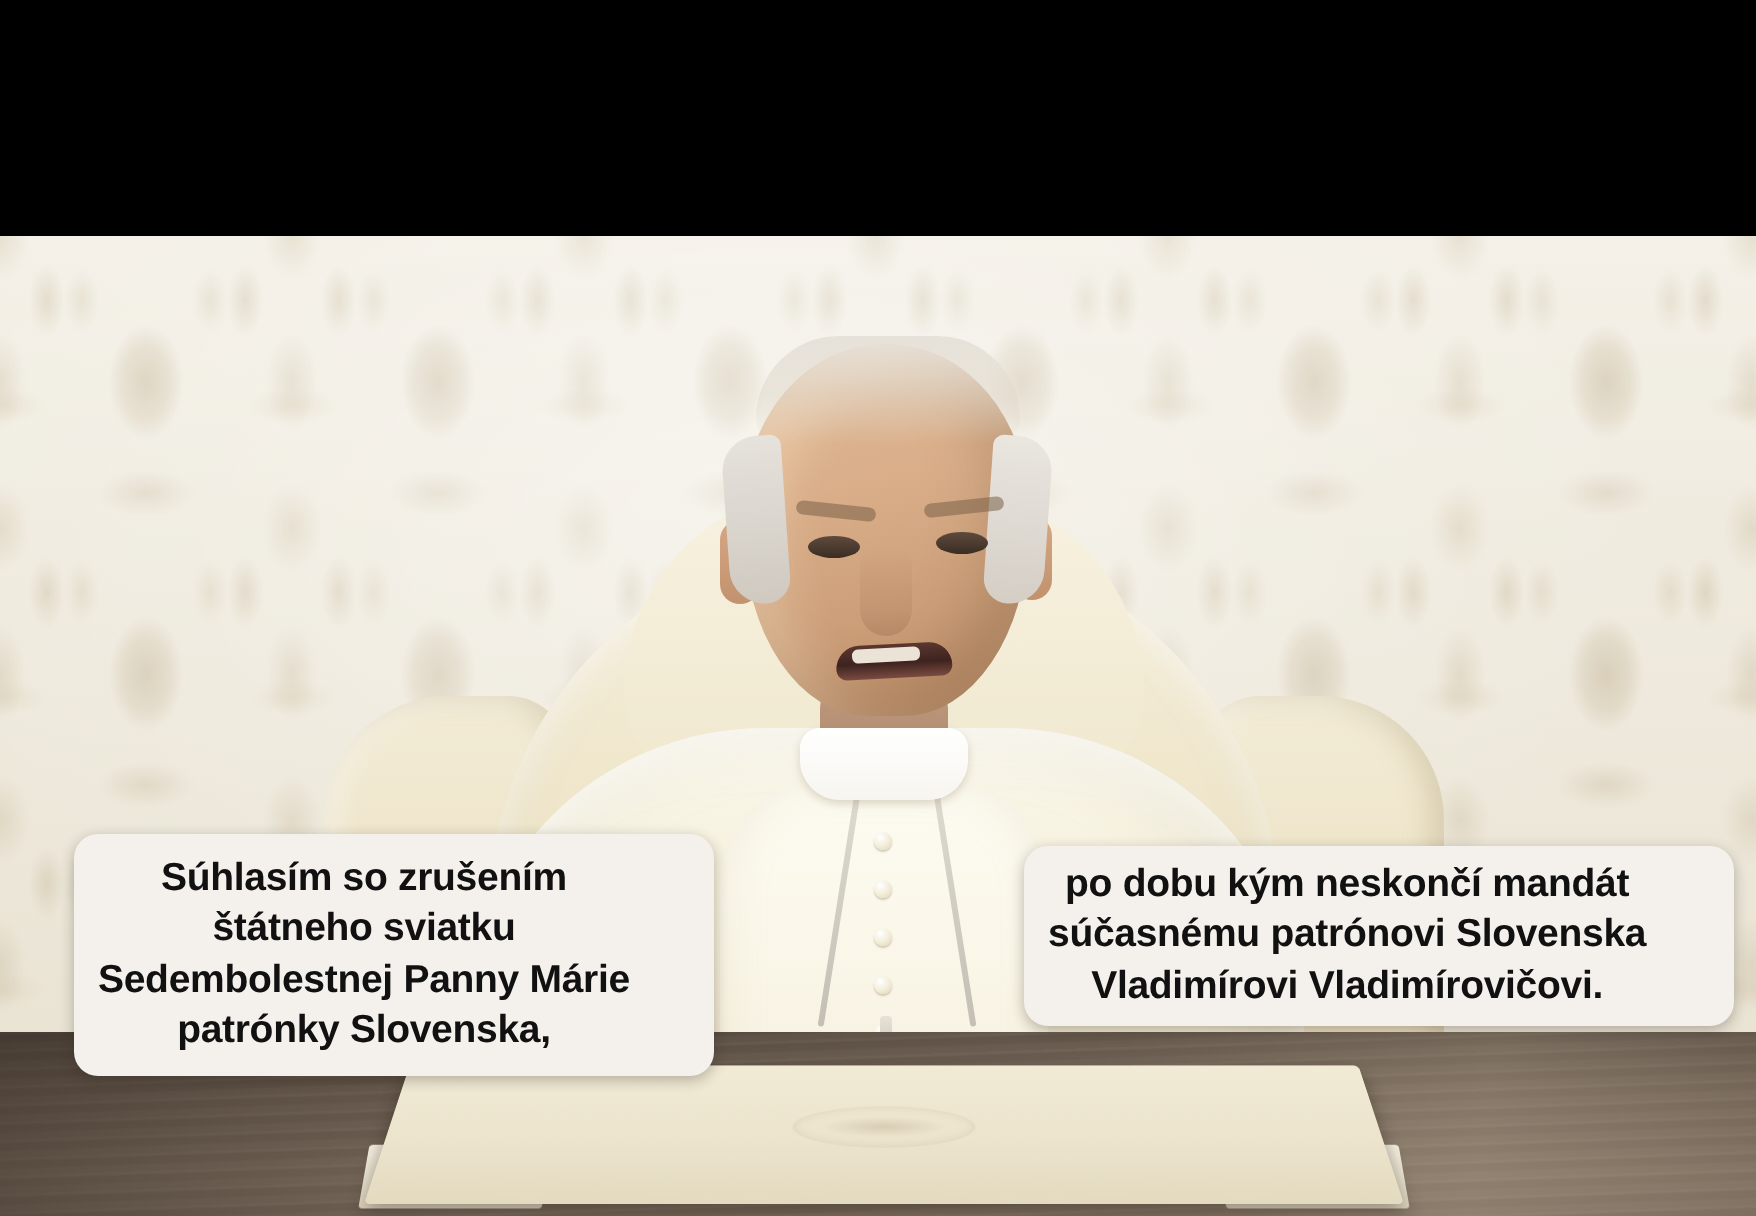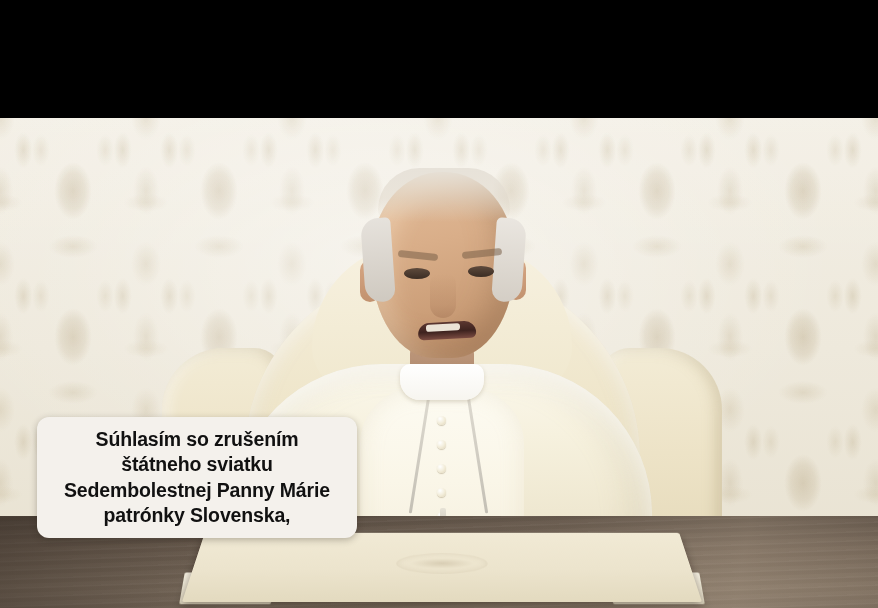--- a/index.html
+++ b/index.html
@@ -382,21 +382,21 @@
 
   
   .caption-box {
     position: absolute;
     background: #f4f1ec;
     border-radius: 12px;
     box-shadow: 0 2px 7px rgba(40,32,24,0.30);
     z-index: 50;
     display: flex;
     align-items: center;
-    justify-content: center;
+    justify-content: flex-start;
     padding: 14px 12px;
     box-sizing: border-box;
   }
   .caption-text {
     color: #111111;
     font-family: "Liberation Sans", sans-serif;
     font-weight: bold;
     font-size: 19.5px;
     line-height: 25.5px;
     text-align: center;
@@ -476,14 +476,19 @@
     </div>
   </div>
 
   <div class="caption-box" id="caption-left">
     <div class="caption-text">Súhlasím so zrušením
 štátneho sviatku
 Sedembolestnej Panny Márie
 patrónky Slovenska,</div>
   </div>
 
+  <div class="caption-box" id="caption-right">
+    <div class="caption-text">po dobu kým neskončí mandát
+súčasnému patrónovi Slovenska
+Vladimírovi Vladimírovičovi.</div>
+  </div>
 
 </div>
 
 </body></html>

